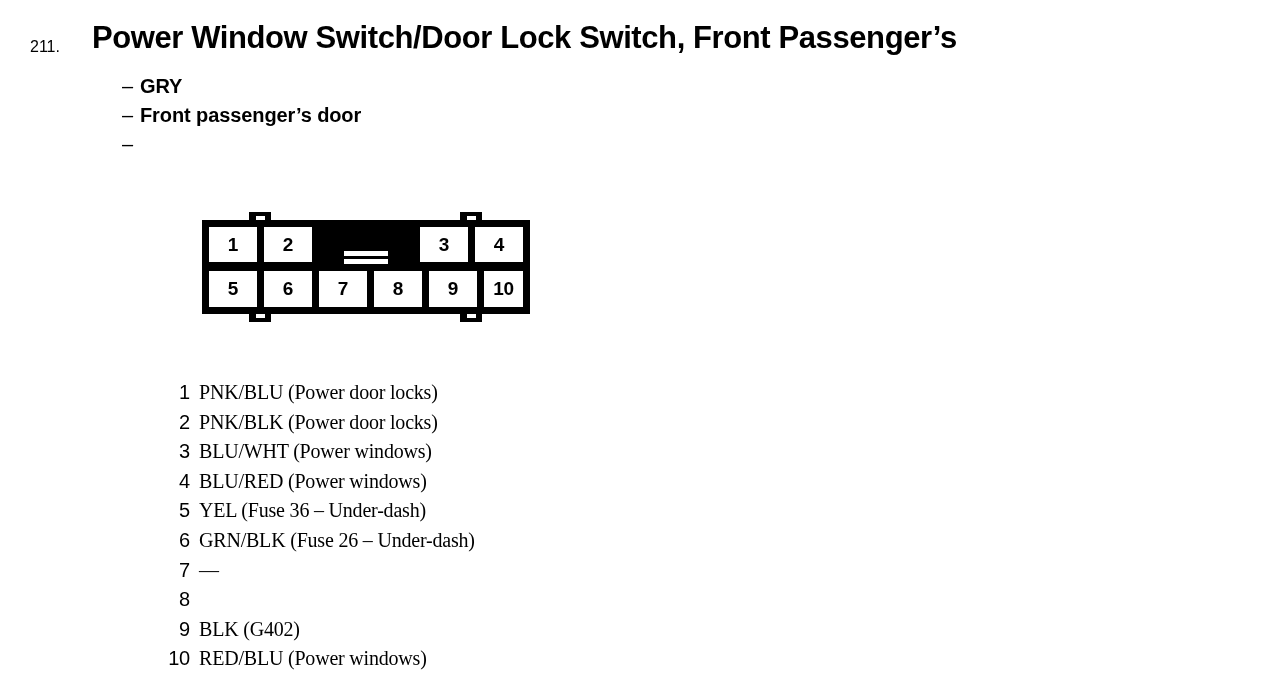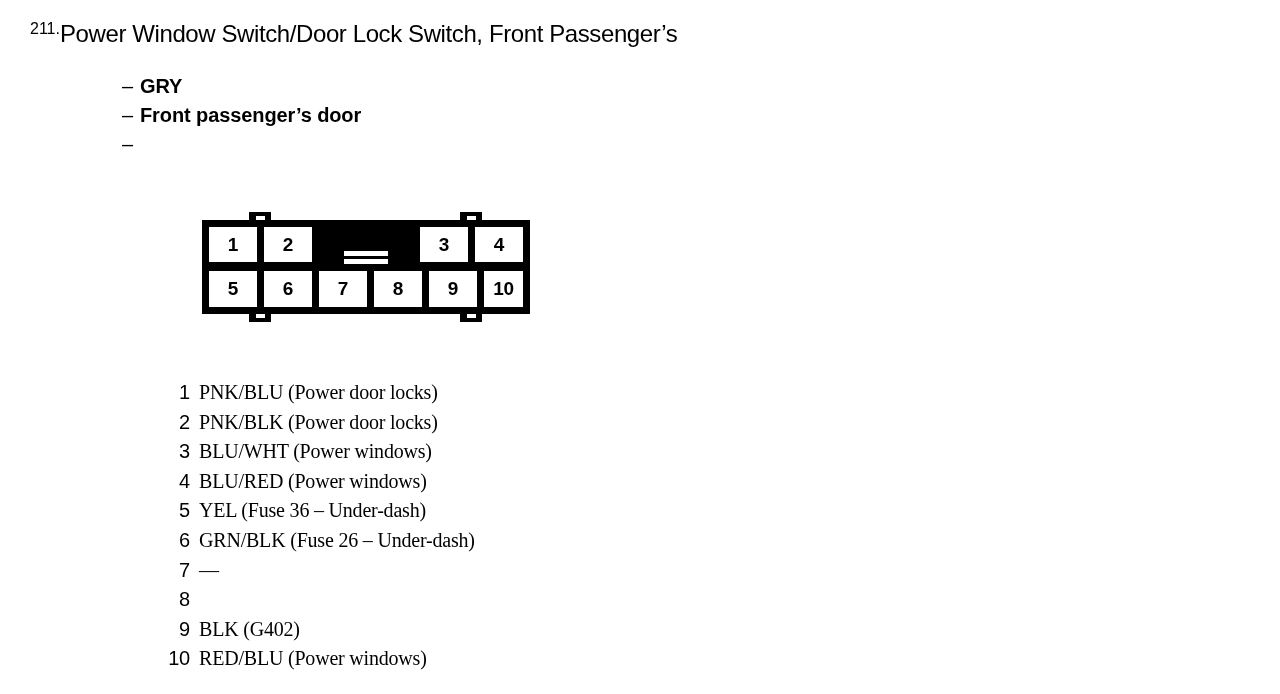--- a/index.html
+++ b/index.html
@@ -17,26 +17,27 @@
     -webkit-font-smoothing: none;
   }
 
   
   #header {
     position: absolute;
     left: 30px;
     top: 20px;
     width: 1240px;
     display: flex;
-    align-items: flex-start;
+    align-items: flex-end;
     white-space: nowrap;
+    gap: 32px;
   }
   #entry-title {
-    font-size: 24px;
-    font-weight: normal;
+    font-size: 31px;
+    font-weight: bold;
     letter-spacing: -0.4px;
   }
 
   
   #notes {
     position: absolute;
     left: 122px;
     top: 72px;
     width: 700px;
   }

